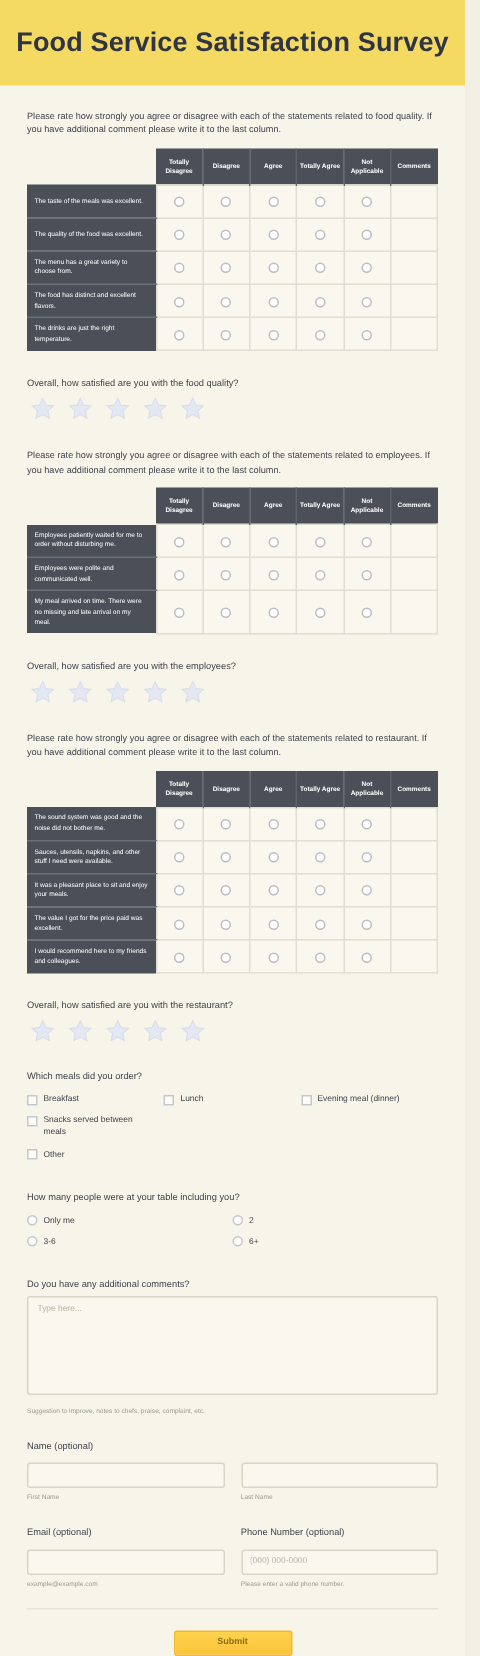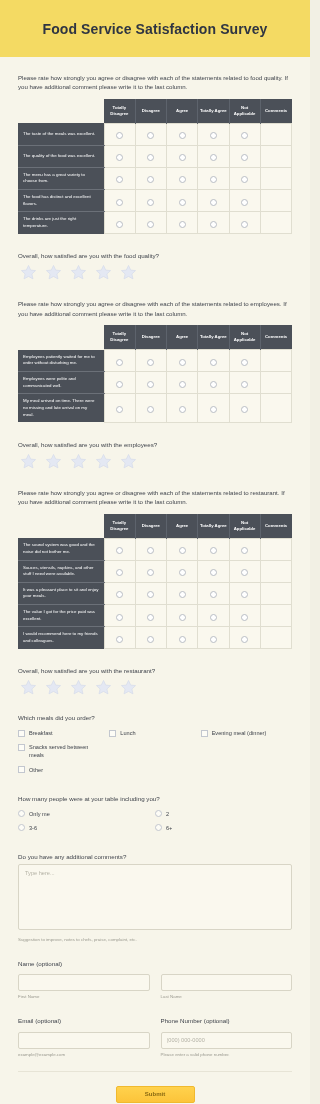--- a/index.html
+++ b/index.html
@@ -24,21 +24,21 @@
   
   .banner {
     background: #f4da63;
     height: 57px;
     display: flex;
     align-items: center;
     justify-content: center;
     text-align: center;
   }
   .banner-title {
-    font-size: 14px;
+    font-size: 18px;
     font-weight: bold;
     color: #2f3542;
     letter-spacing: 0.1px;
   }
   .content {
     padding: 0 18px;
     box-sizing: border-box;
   }
   .spacer-top { height: 16px; }
 

